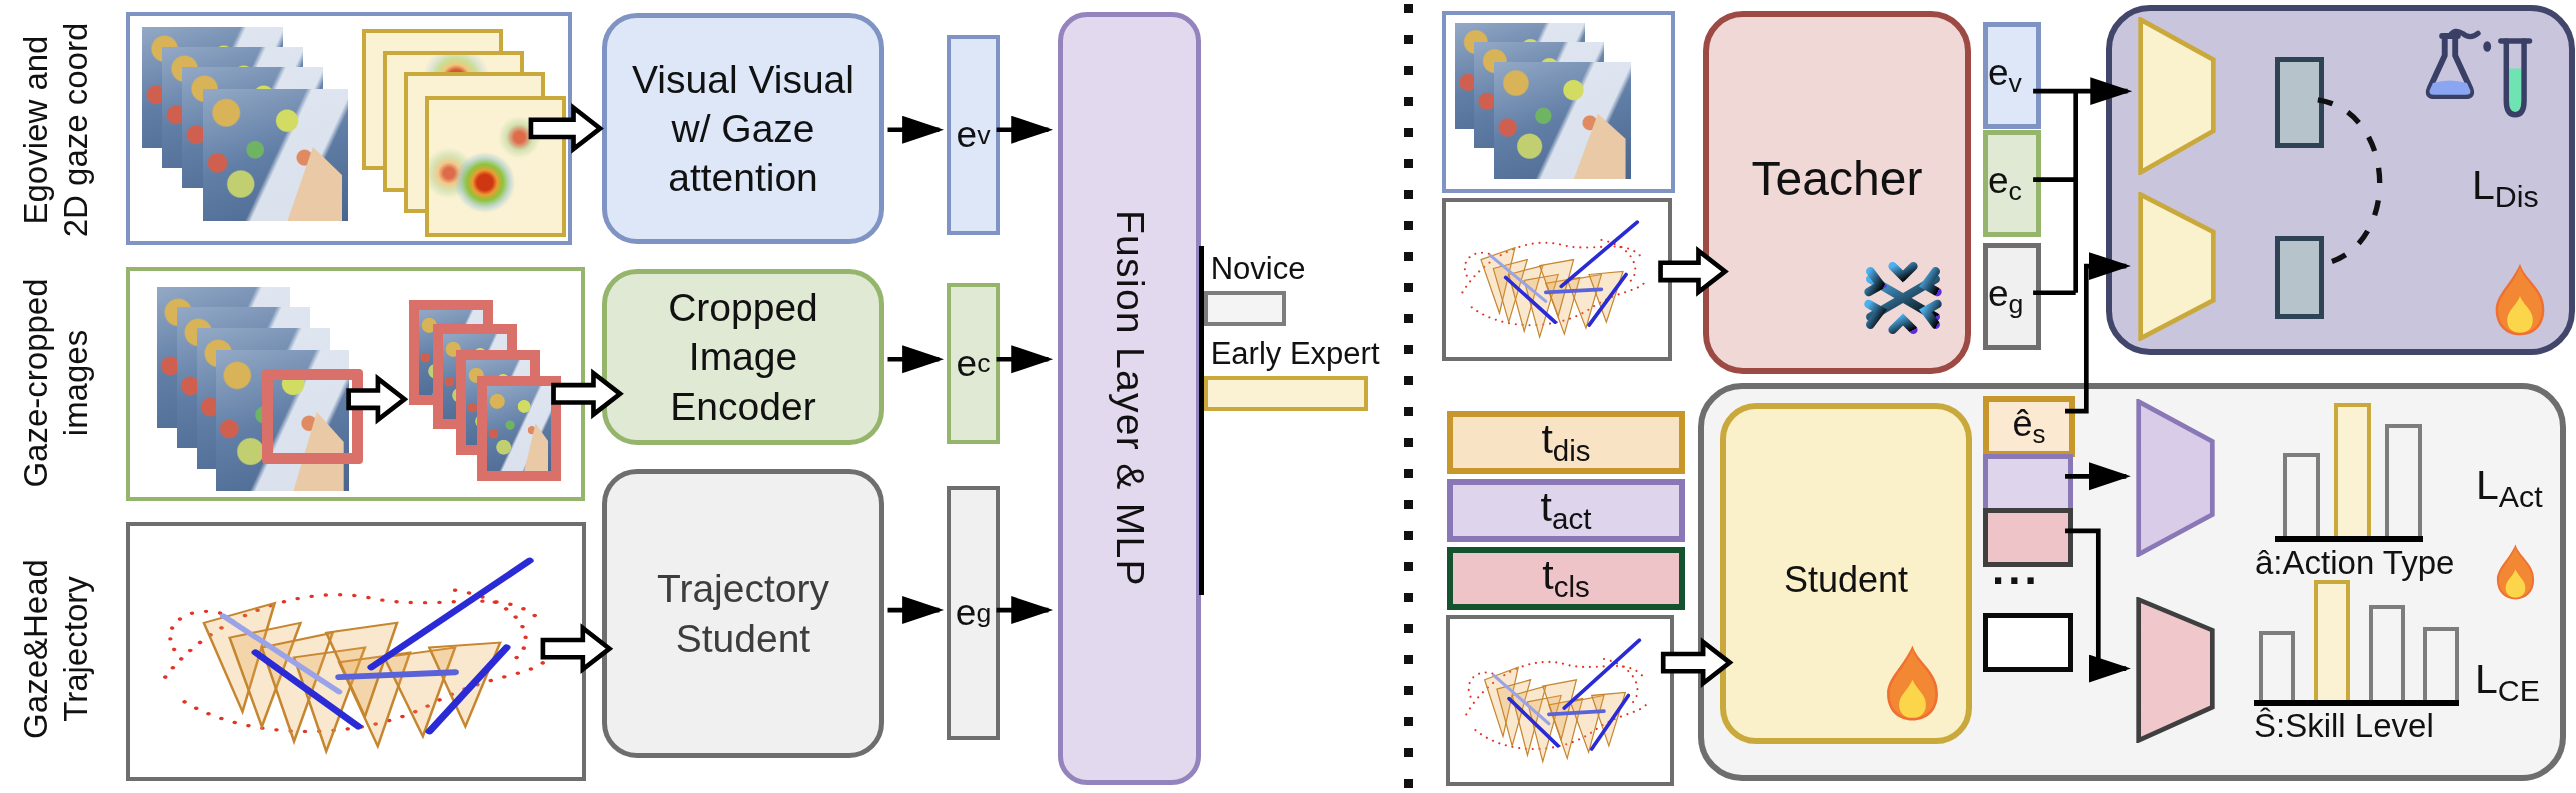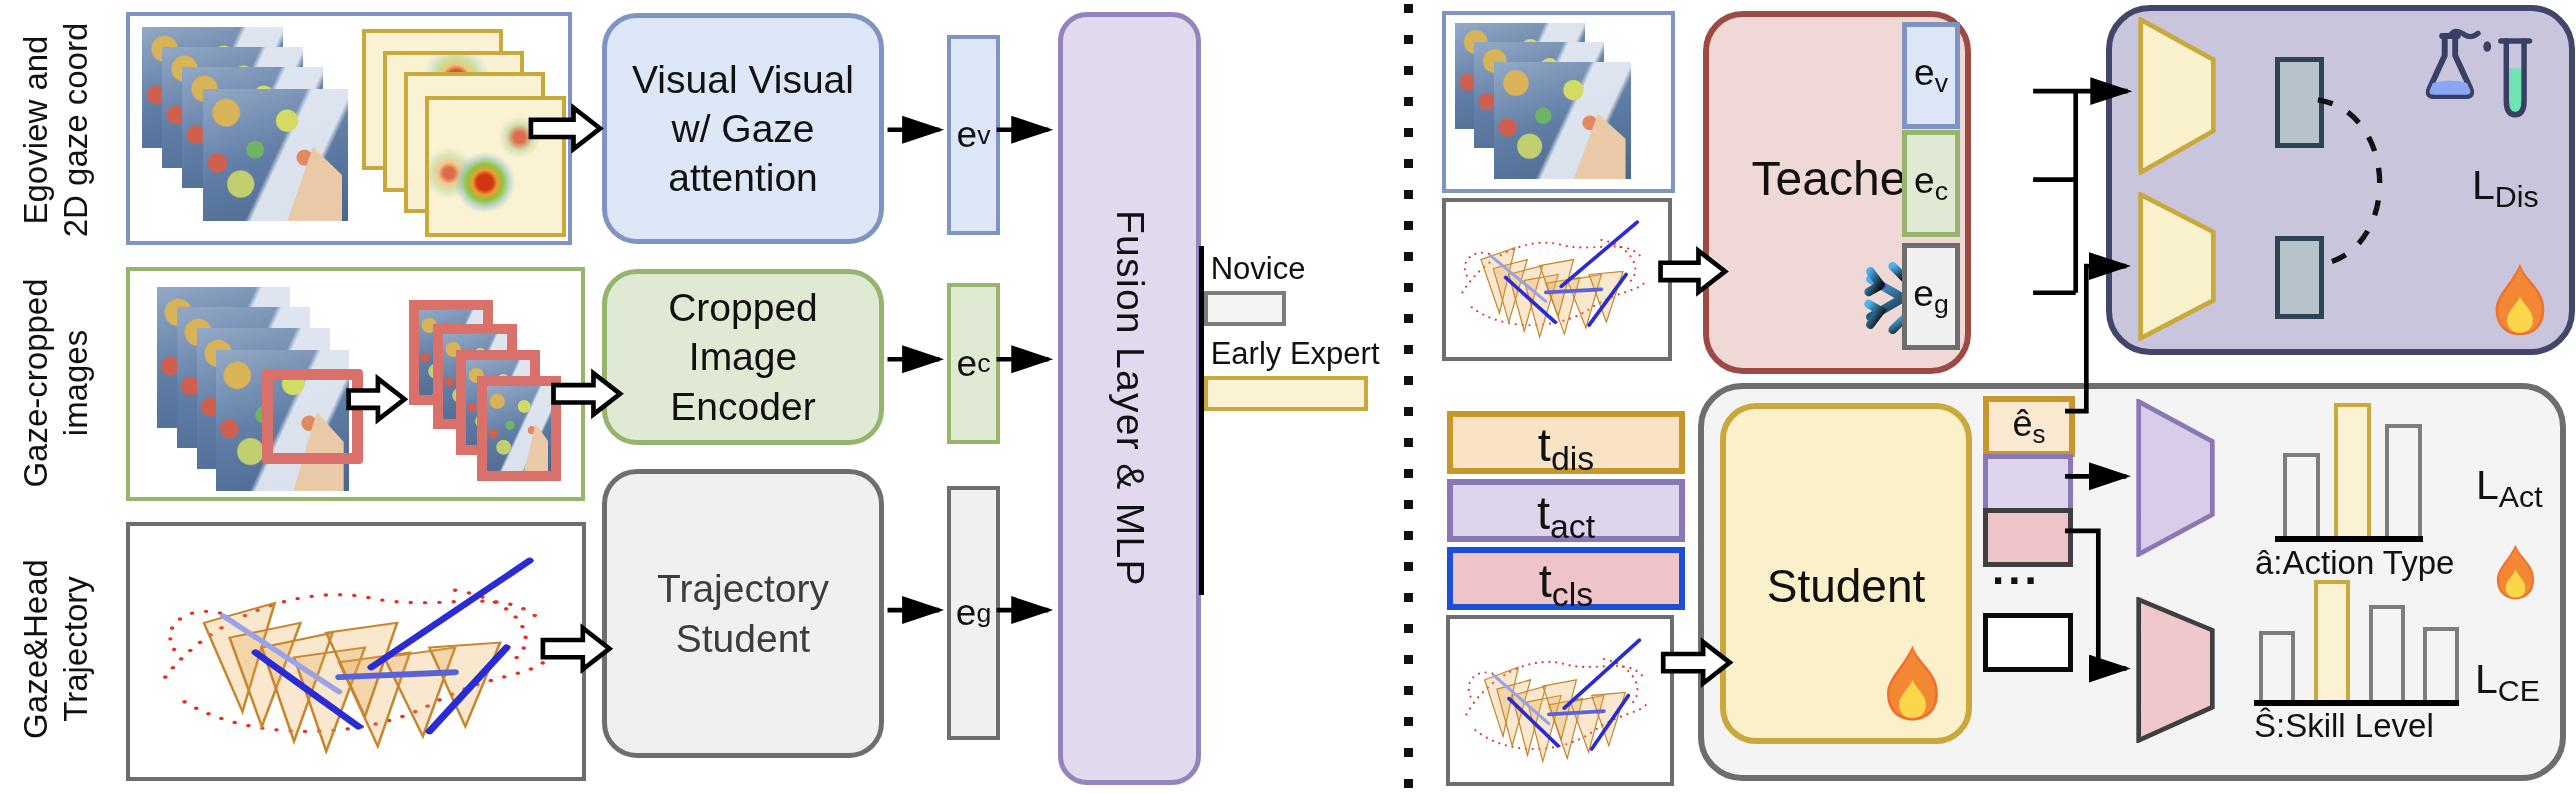--- a/index.html
+++ b/index.html
@@ -67,32 +67,32 @@
   .teacher{position:absolute;left:1703px;top:11.3px;width:256px;height:351px;
      background:var(--teacher_fill);border:6px solid var(--teacher_border);border-radius:40px;}
   .teacher-label{position:absolute;left:0;top:126px;width:100%;text-align:center;font-size:48px;margin-top:8px;}
   .purplebox{position:absolute;left:2106px;top:5.3px;width:457px;height:338px;
      background:var(--dist_fill);border:6px solid var(--dist_border);border-radius:44px;}
   .steelrect{position:absolute;width:39px;background:var(--steel_fill);border:5.3px solid var(--steel_border);}
   .container{position:absolute;left:1698px;top:383px;width:856px;height:386px;
      background:var(--container_fill);border:6px solid var(--container_border);border-radius:44px;}
   .student{position:absolute;left:1720px;top:403px;width:240px;height:329px;
      background:var(--student_fill);border:6px solid var(--gold_border);border-radius:36px;}
-  .student-label{position:absolute;left:0;top:150px;width:100%;text-align:center;font-size:46px;}
-  .token{position:absolute;left:1447px;width:226px;height:51px;display:flex;align-items:flex-start;justify-content:center;font-size:47px;}
+  .student-label{position:absolute;left:0;top:150px;width:100%;text-align:center;font-size:36px;}
+  .token{position:absolute;left:1447px;width:226px;height:51px;display:flex;align-items:center;justify-content:center;font-size:41px;}
   .token.t-dis{background:var(--tan_fill);border:6px solid var(--gold_border2);}
   .token.t-act{background:var(--lav_fill);border:6px solid var(--lav_border);}
-  .token.t-cls{background:var(--pink_fill);border:6px solid #1d4ed8;}
+  .token.t-cls{background:var(--pink_fill);border:6px solid #14532d;}
   .stoken{position:absolute;left:1983px;width:80px;height:49px;display:flex;align-items:center;justify-content:center;font-size:36px;}
   .stoken.es{background:#fbe9d2;border:6px solid var(--gold_border2);}
   .stoken.pu{background:var(--lav_fill);border:5.3px solid var(--lav_border);}
   .stoken.pk{background:var(--pink_fill);border:5.3px solid #3f3f3f;}
   .stoken.wh{background:#fff;border:5.3px solid #0a0a0a;}
   .ellipsis{position:absolute;left:1992px;top:544px;font-size:44px;font-weight:bold;letter-spacing:4px;}
-  .eblock{position:absolute;left:1902px;width:48px;height:97px;display:flex;align-items:center;justify-content:center;
+  .eblock{position:absolute;left:1983px;width:48px;height:97px;display:flex;align-items:center;justify-content:flex-start;
      font-size:37px;white-space:nowrap;}
   .eblock.blue{background:var(--blue_fill);border:5.3px solid var(--blue_border);}
   .eblock.green{background:var(--green_fill);border:5.3px solid var(--green_border);}
   .eblock.gray{background:var(--gray_fill);border:5.3px solid var(--gray_border);}
   .loss{position:absolute;font-size:41px;white-space:nowrap;}
   .loss .sub{font-size:.74em;}
 
   
   #skill-hchart{position:absolute;left:1199px;top:246px;width:206px;height:349px;border-left:5.3px solid #000;}
   .hc-item{position:absolute;left:0;}

